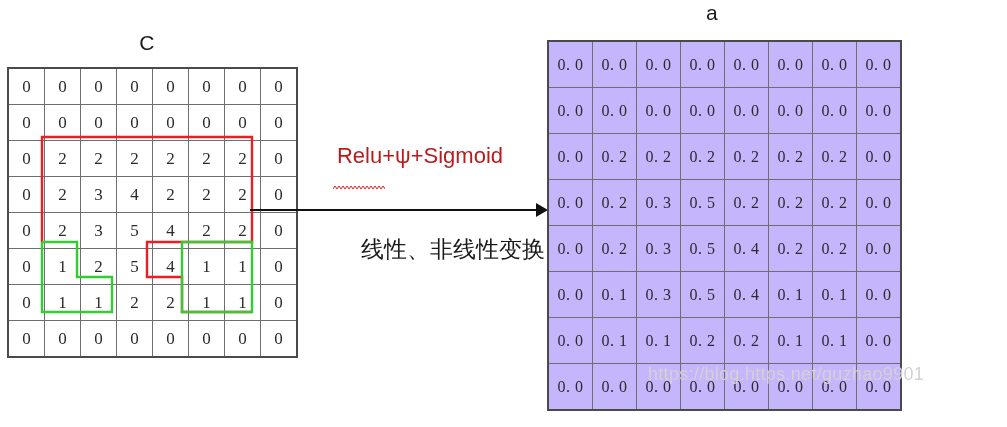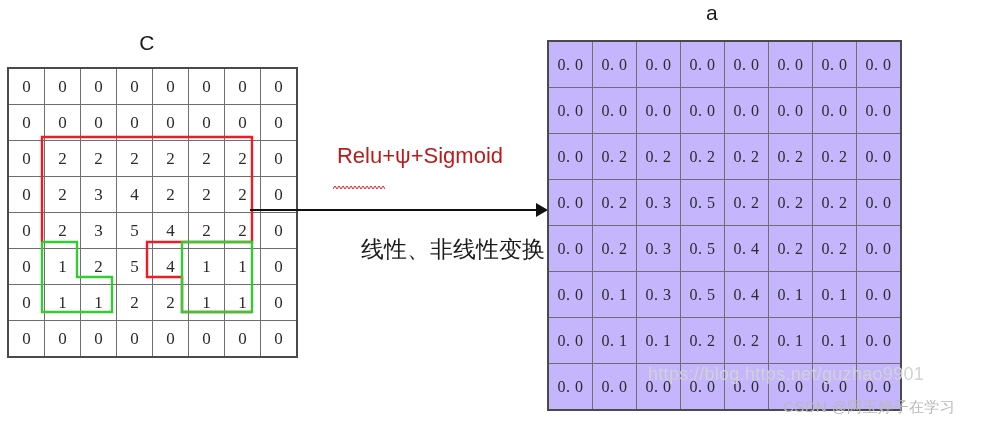--- a/index.html
+++ b/index.html
@@ -295,15 +295,14 @@
         <td>0. 0</td>
         <td>0. 0</td>
         <td>0. 0</td>
         <td>0. 0</td>
         <td>0. 0</td>
       </tr>
     </tbody>
   </table>
 
   <div id="watermark">https://blog.https.net/guzhao9901</div>
-  <div id="csdn-credit">CSDN @阿玉婷子在学习</div>
 
 </div>
 
 </body></html>

